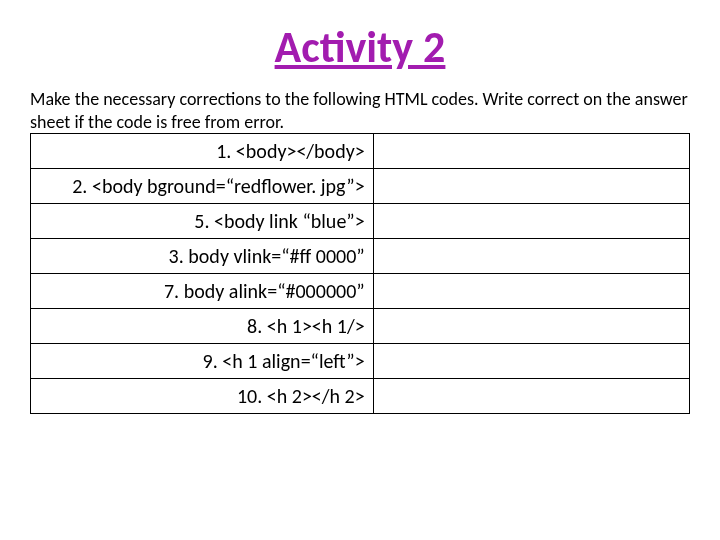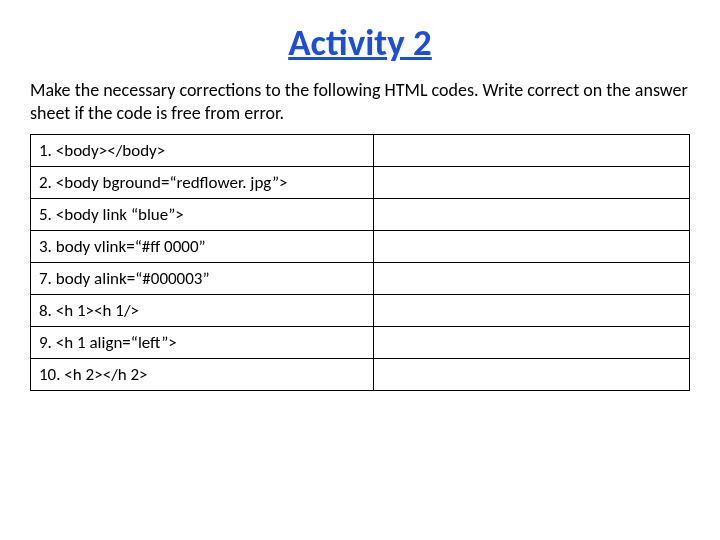--- a/index.html
+++ b/index.html
@@ -9,43 +9,43 @@
     }
     body {
       width: 720px;
       height: 540px;
       background: #fff;
       font-family: Calibri, Arial, sans-serif;
       padding: 20px 30px;
     }
     .title {
       text-align: center;
-      font-size: 37px;
+      font-size: 44px;
       font-weight: bold;
       text-decoration: underline;
       margin-bottom: 14px;
-      color: #1d4ed8;
+      color: #a21caf;
     }
     .instructions {
       font-size: 18px;
       color: #000;
-      margin-bottom: 10px;
       line-height: 1.25;
     }
     table {
       width: 100%;
       border-collapse: collapse;
     }
     td {
       border: 1.5px solid #000;
       padding: 5px 8px;
-      font-size: 17px;
+      font-size: 20px;
       color: #000;
       height: 30px;
       vertical-align: middle;
+      text-align: right;
     }
     td.left {
       width: 52%;
     }
     td.right {
       width: 48%;
     }
   </style>
 </head>
 <body>
@@ -65,21 +65,21 @@
       </tr>
       <tr>
         <td class="left">5. &lt;body link “blue”&gt;</td>
         <td class="right"></td>
       </tr>
       <tr>
         <td class="left">3. body vlink=“#ff 0000”</td>
         <td class="right"></td>
       </tr>
       <tr>
-        <td class="left">7. body alink=“#000003”</td>
+        <td class="left">7. body alink=“#000000”</td>
         <td class="right"></td>
       </tr>
       <tr>
         <td class="left">8. &lt;h 1&gt;&lt;h 1/&gt;</td>
         <td class="right"></td>
       </tr>
       <tr>
         <td class="left">9. &lt;h 1 align=“left”&gt;</td>
         <td class="right"></td>
       </tr>

